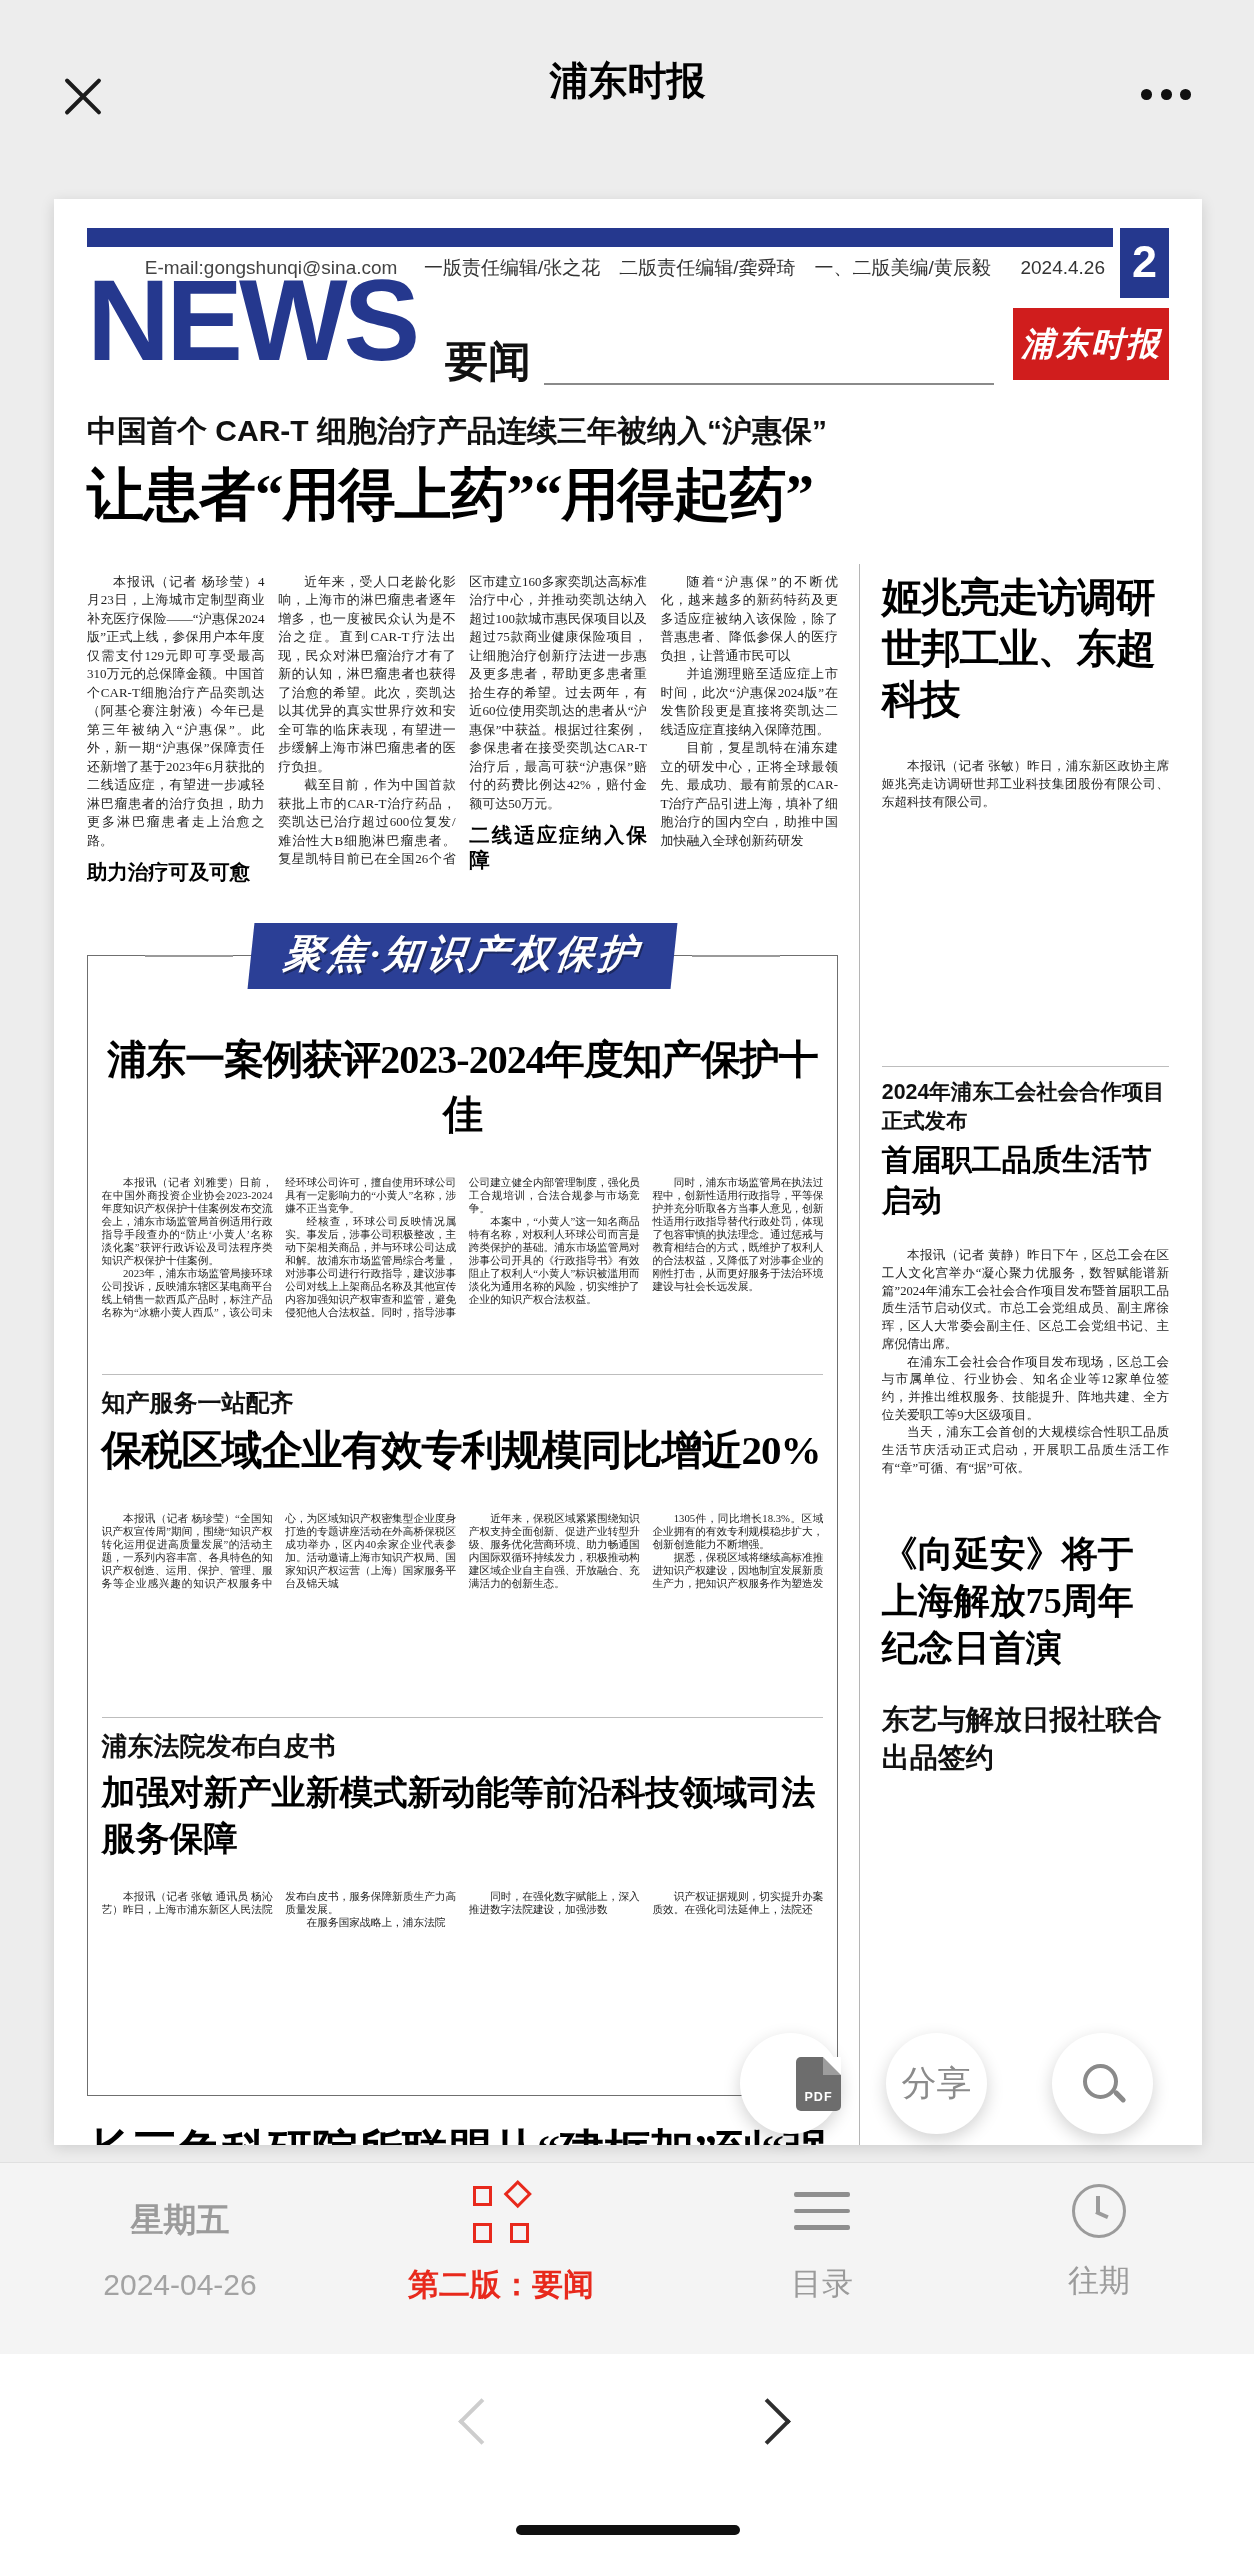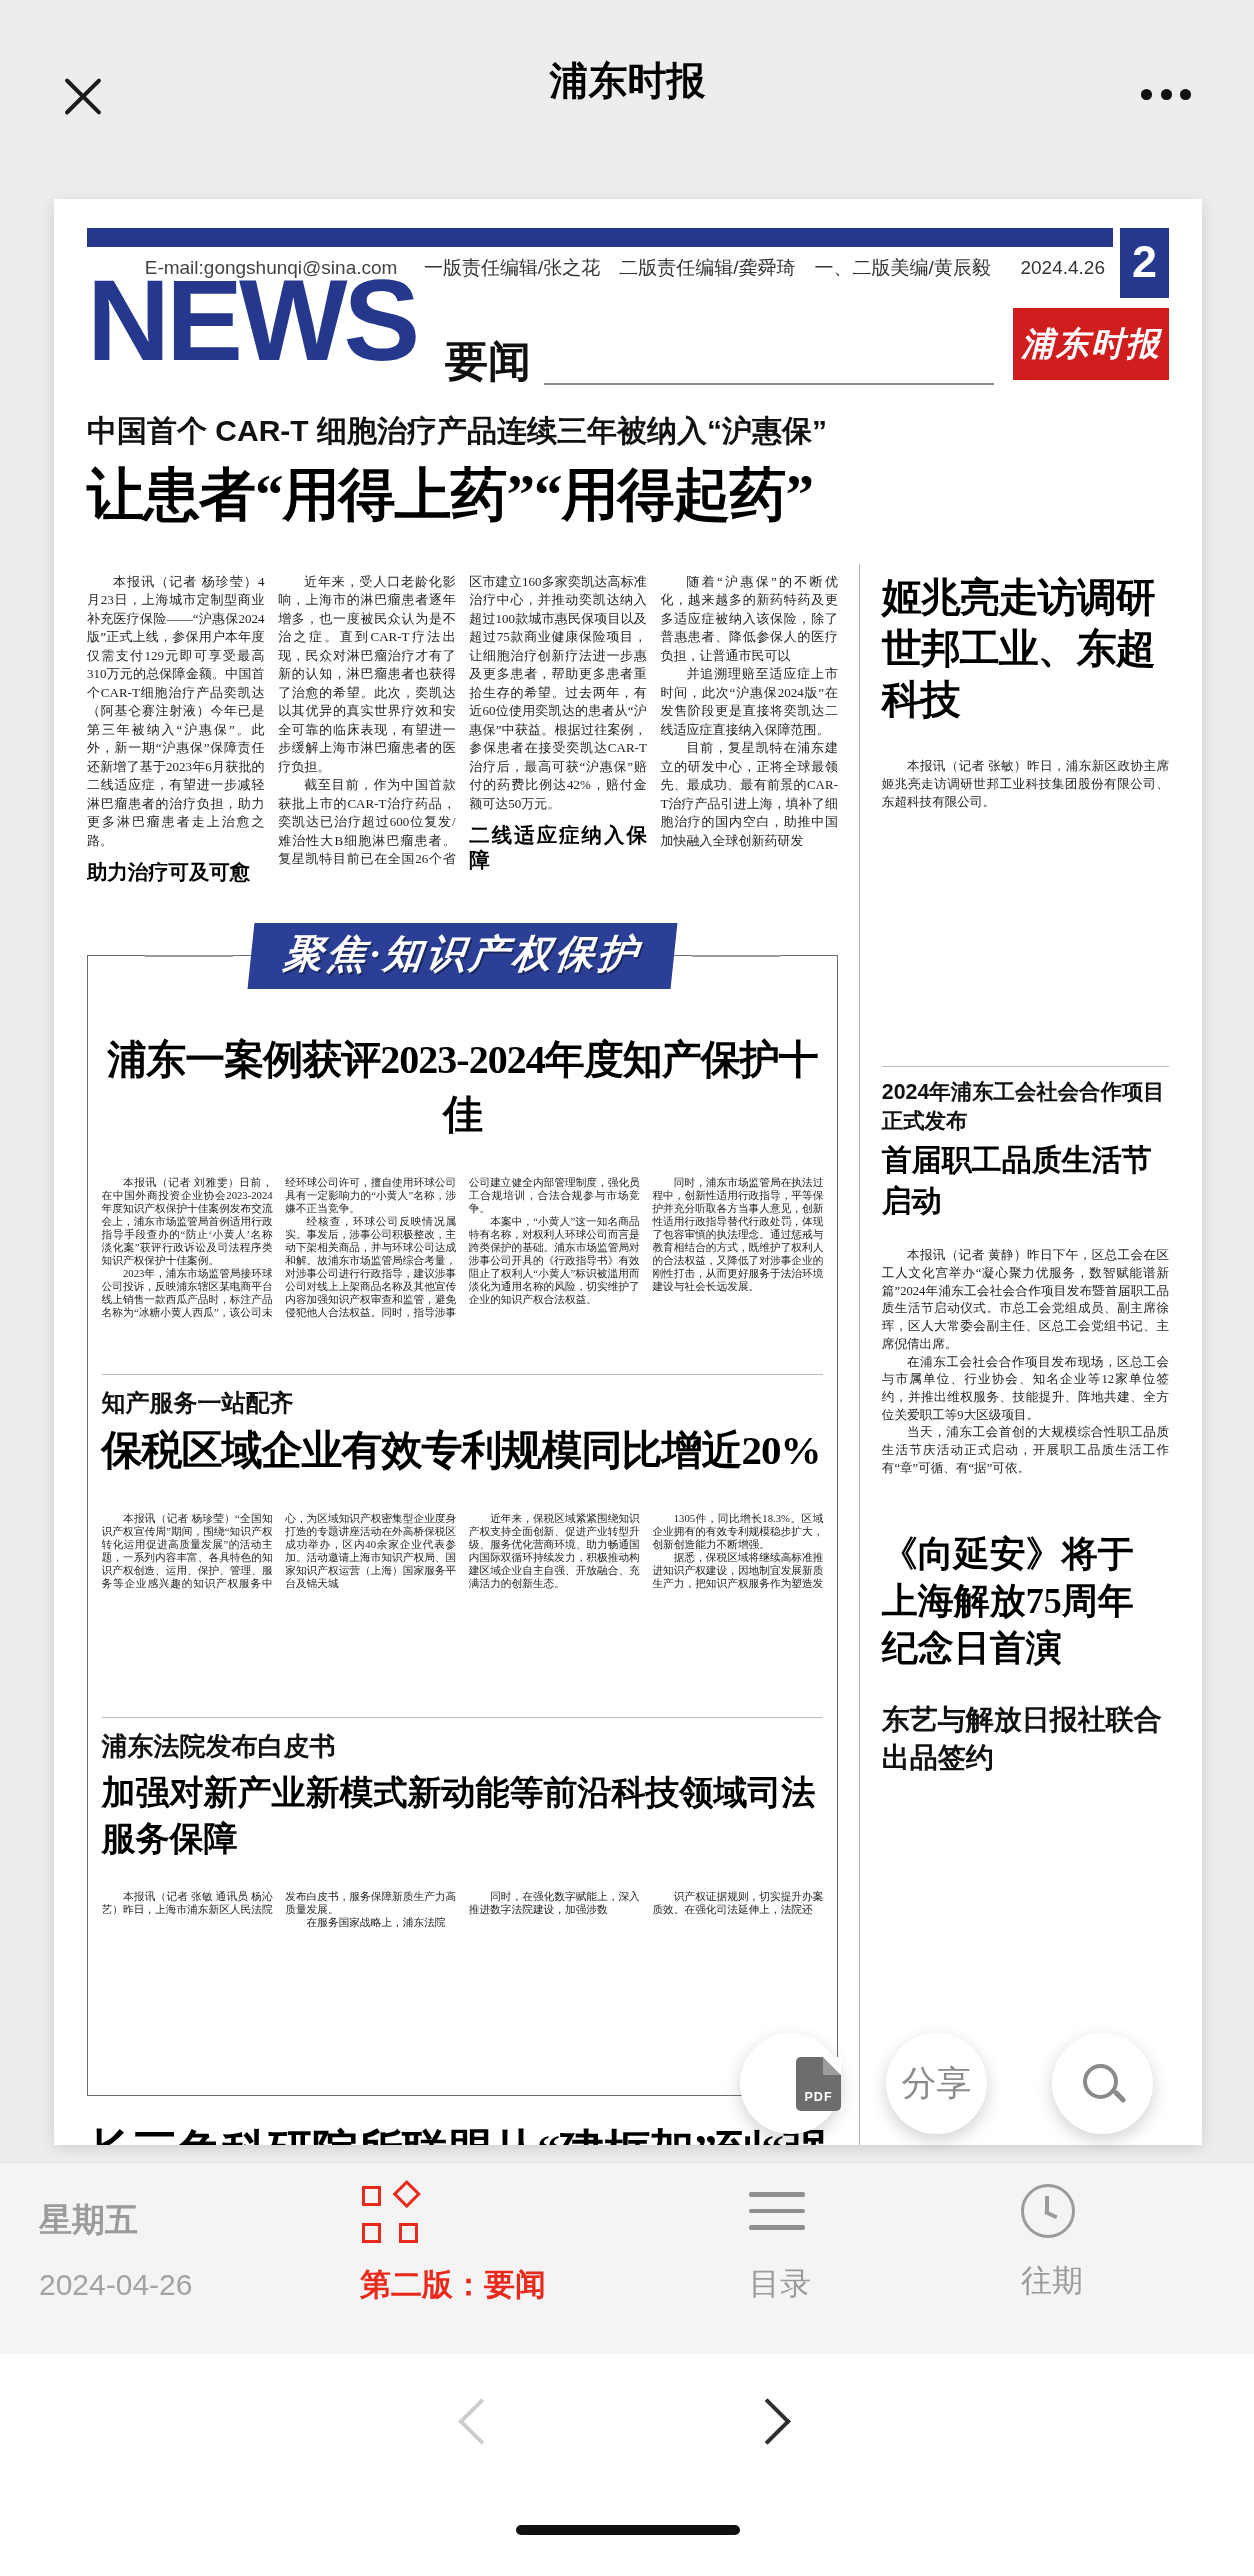--- a/index.html
+++ b/index.html
@@ -96,21 +96,21 @@
   .pdficon{position:relative;width:45px;height:54px;background:#6d6d6d;border-radius:4.9px;}
   .pdficon:before{content:"";position:absolute;right:0;top:0;border:9.7px solid #fff;
                   border-left-color:#9d9d9d;border-bottom-color:#9d9d9d;border-top-color:#fff;border-right-color:#fff;}
   .pdficon span{position:absolute;left:0;right:0;bottom:6.8px;text-align:center;color:#fff;font-size:12.6px;font-weight:800;letter-spacing:1px;}
   .searchicon{position:relative;width:43px;height:43px;}
   .searchicon .lens{position:absolute;left:1.9px;top:1.9px;width:27px;height:27px;border:4.9px solid #8a8a8a;border-radius:50%;}
   .searchicon .handle{position:absolute;right:1.9px;bottom:1.9px;width:4.9px;height:14.6px;background:#8a8a8a;border-radius:2.9px;transform:rotate(-45deg);}
 
   
   .toolbar{position:absolute;left:0;top:2162px;width:1255px;height:193px;background:#f4f4f4;border-top:1px solid #e0e0e0;}
-  .tb-item{position:absolute;text-align:left;}
+  .tb-item{position:absolute;text-align:center;}
   .tb-week{left:39px;top:35px;width:282px;font-size:33px;color:#9b9b9b;font-weight:600;}
   .tb-date{left:39px;top:105px;width:282px;font-size:30px;color:#a3a3a3;}
   .tb-edition{left:360px;top:21.4px;width:282px;color:#e8291c;}
   .grid-icon{display:inline-block;position:relative;width:60px;height:60px;}
   .grid-icon i{position:absolute;width:19.5px;height:19.5px;border:3.9px solid #e8291c;box-sizing:border-box;}
   .grid-icon i.tl{left:1.9px;top:1.9px;}
   .grid-icon i.tr{right:3.9px;top:0;transform:rotate(45deg);}
   .grid-icon i.bl{left:1.9px;bottom:1.9px;}
   .grid-icon i.br{right:1.9px;bottom:1.9px;}
   .tb-edition .lbl{display:block;margin-top:15.6px;font-size:31px;font-weight:600;}

